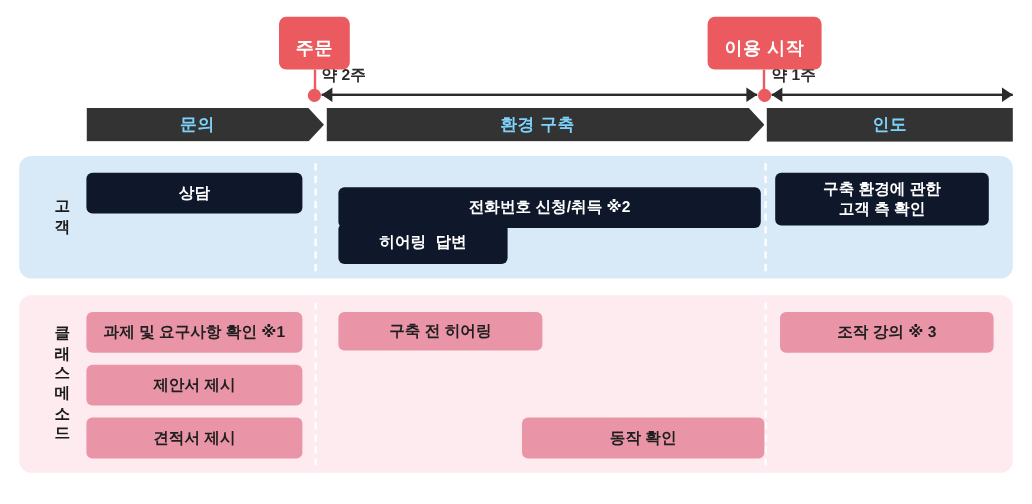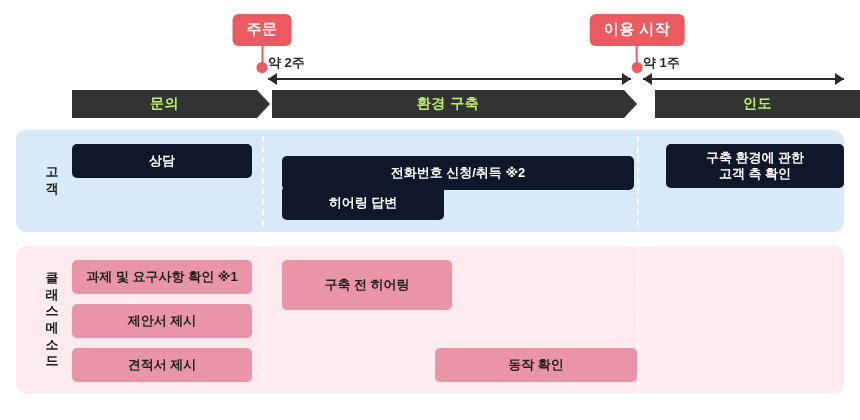--- a/index.html
+++ b/index.html
@@ -23,21 +23,21 @@
     flex-direction: column;
     align-items: center;
     z-index: 5;
   }
   .milestone-badge {
     background: #ea5a5e;
     color: #ffffff;
     font-size: 15px;
     font-weight: bold;
     border-radius: 6px;
-    padding: 7px 14px 8px 14px;
+    padding: 19px 14px 8px 14px;
     white-space: nowrap;
     line-height: 1.1;
     letter-spacing: .5px;
   }
   .milestone-stem {
     width: 2px;
     height: 17px;
     background: #ea5a5e;
   }
   .milestone-dot {
@@ -88,21 +88,21 @@
     left: 72px;
     top: 90px;
     width: 772px;
     height: 28px;
   }
   .phase {
     position: absolute;
     top: 0;
     height: 28px;
     background: #333333;
-    color: #bef264;
+    color: #7dd3fc;
     font-size: 14px;
     font-weight: bold;
     display: flex;
     align-items: center;
     justify-content: center;
     letter-spacing: .5px;
     box-sizing: border-box;
   }
   .phase.chev {
     clip-path: polygon(0 0, calc(100% - 13px) 0, 100% 50%, calc(100% - 13px) 100%, 0 100%);
@@ -190,40 +190,40 @@
       <div class="duration-label">약 1주</div>
       <div class="duration-line"></div>
       <div class="arrow-head left"></div>
       <div class="arrow-head right"></div>
     </div>
   </div>
 
 <div class="phase-bar" id="phase-bar">
     <div class="phase chev" style="left: 0px; width: 198px;">문의</div>
     <div class="phase chev" style="left: 200px; width: 365px;">환경 구축</div>
-    <div class="phase" style="left: 583px; width: 205px;">인도</div>
+    <div class="phase" style="left: 567px; width: 205px;">인도</div>
   </div>
 
 <div class="lane lane-customer" id="lane-customer">
     <div class="lane-label">
       <span>고</span>
       <span>객</span>
     </div>
     <div class="lane-divider" style="left: 246px;"></div>
     <div class="lane-divider" style="left: 621px;"></div>
     <div class="task blue" style="left: 266px; top: 26px; width: 352px; height: 34px;">
       <span>전화번호 신청/취득 ※2</span>
     </div>
     <div class="task blue" style="left: 56px; top: 14px; width: 180px; height: 34px;">
       <span>상담</span>
     </div>
-    <div class="task blue" style="left: 650px; top: 14px; width: 178px; height: 44px;">
+    <div class="task blue" style="left: 630px; top: 14px; width: 178px; height: 44px;">
       <span>구축 환경에 관한<br>고객 측 확인</span>
     </div>
-    <div class="task blue" style="left: 266px; top: 56px; width: 162px; height: 34px;">
+    <div class="task blue" style="left: 266px; top: 56px; width: 141px; height: 34px; font-family: Liberation Mono, monospace;">
       <span>히어링 답변</span>
     </div>
   </div>
 <div class="lane lane-vendor" id="lane-vendor">
     <div class="lane-label">
       <span>클</span>
       <span>래</span>
       <span>스</span>
       <span>메</span>
       <span>소</span>
@@ -233,19 +233,22 @@
     <div class="lane-divider" style="left: 621px;"></div>
     <div class="task pink" style="left: 56px; top: 14px; width: 180px; height: 34px;">
       <span>과제 및 요구사항 확인 ※1</span>
     </div>
     <div class="task pink" style="left: 56px; top: 102px; width: 180px; height: 34px;">
       <span>견적서 제시</span>
     </div>
     <div class="task pink" style="left: 56px; top: 58px; width: 180px; height: 34px;">
       <span>제안서 제시</span>
     </div>
-    <div class="task pink" style="left: 266px; top: 14px; width: 170px; height: 50px;">
+    <div class="task pink" style="left: 266px; top: 14px; width: 170px; height: 32px;">
       <span>구축 전 히어링</span>
     </div>
     <div class="task pink" style="left: 419px; top: 102px; width: 202px; height: 34px;">
       <span>동작 확인</span>
     </div>
+    <div class="task pink" style="left: 634px; top: 14px; width: 178px; height: 34px;">
+      <span>조작 강의 ※ 3</span>
+    </div>
   </div>
 
 </body></html>

